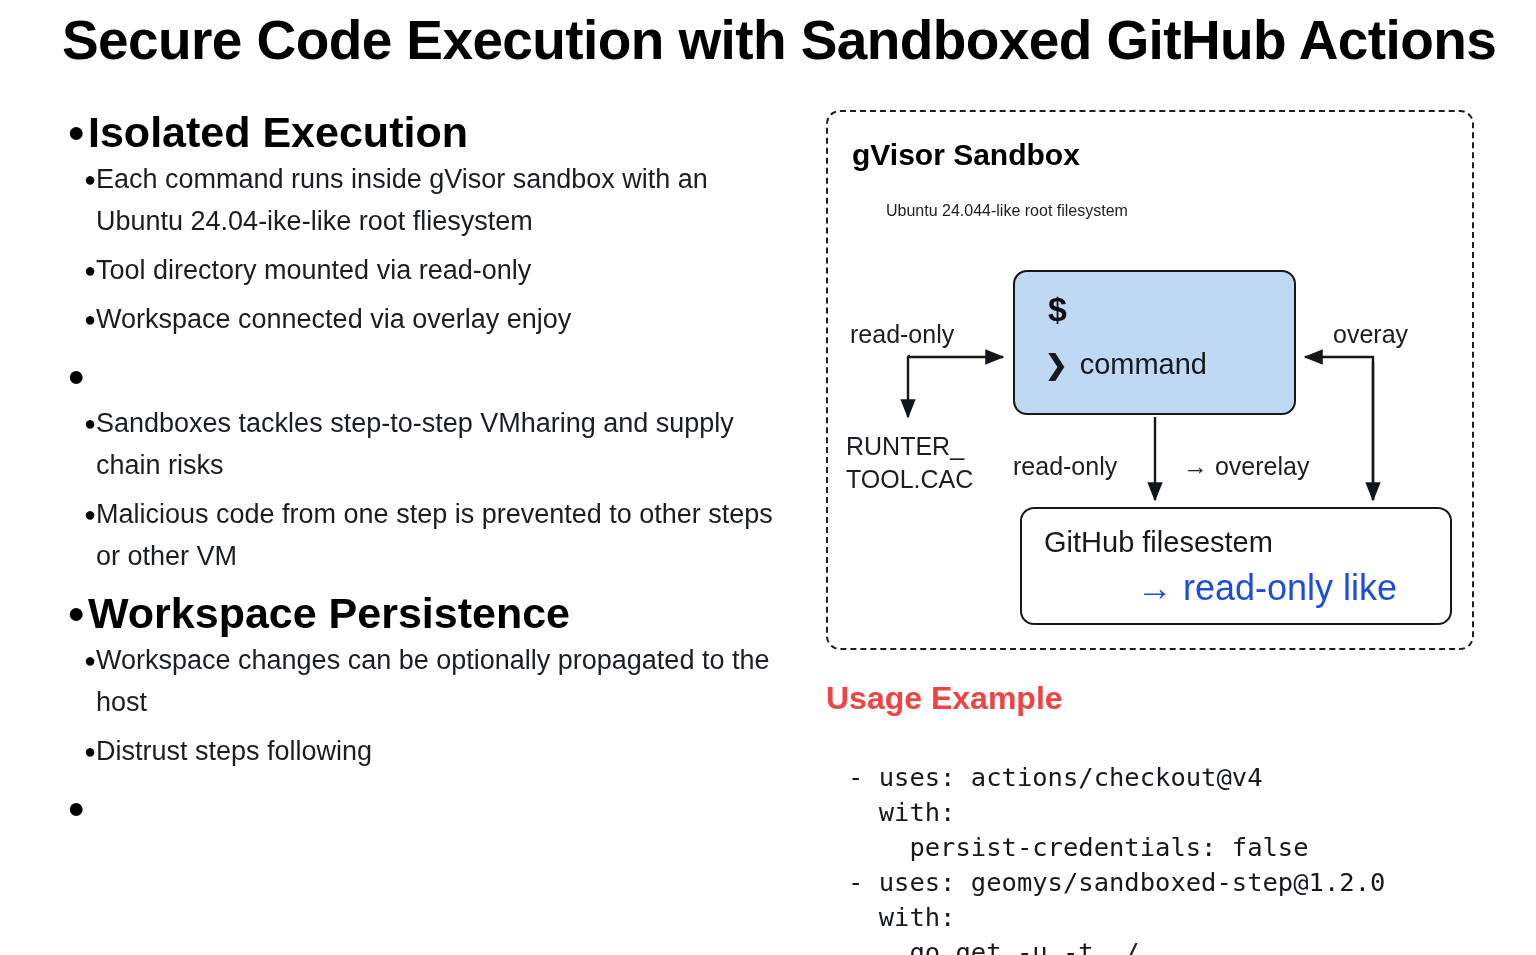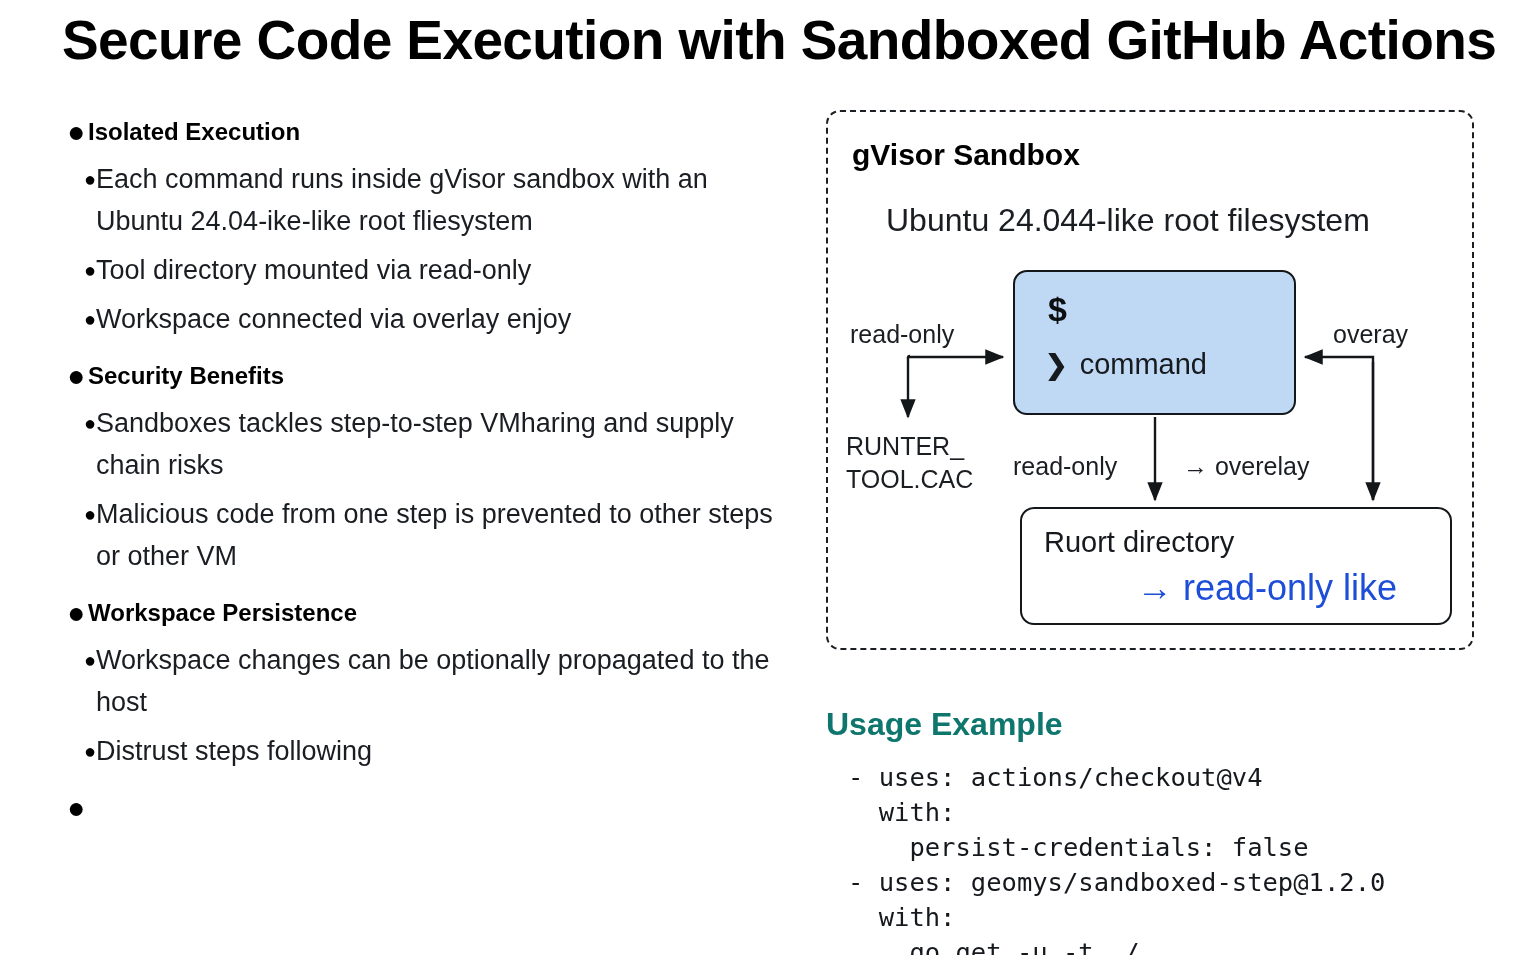--- a/index.html
+++ b/index.html
@@ -47,21 +47,21 @@
     width: 26px;
     flex: 0 0 26px;
     font-size: 30px;
     line-height: 40px;
     color: #000;
     text-align: left;
     padding-left: 5px;
     box-sizing: border-box;
   }
   .sec-head-text {
-    font-size: 24px;
+    font-size: 43px;
     font-weight: bold;
     line-height: 40px;
     color: #000;
   }
 
   .sub-list { margin: 0; padding: 0; }
   .sub-item {
     display: flex;
     align-items: flex-start;
     margin-bottom: 7px;
@@ -104,21 +104,21 @@
     left: 24px;
     top: 26px;
     font-size: 30px;
     font-weight: bold;
     color: #000;
   }
   .sandbox-sub {
     position: absolute;
     left: 58px;
     top: 90px;
-    font-size: 32px;
+    font-size: 16px;
     color: #1a1d21;
     white-space: nowrap;
   }
 
   .cmd-box {
     position: absolute;
     left: 185px;
     top: 158px;
     width: 283px;
     height: 145px;
@@ -195,24 +195,24 @@
     top: 0;
     width: 648px;
     height: 540px;
     pointer-events: none;
   }
 
   
   .usage-head {
     position: absolute;
     left: 0px;
-    top: 596px;
+    top: 570px;
     font-size: 32px;
     font-weight: bold;
-    color: #0f766e;
+    color: #ef4444;
   }
   .code-block {
     position: absolute;
     left: 22px;
     top: 624px;
     font-family: "DejaVu Sans Mono", monospace;
     font-size: 25.5px;
     line-height: 35px;
     color: #15181c;
     white-space: pre;
@@ -242,21 +242,20 @@
       <div class="sub-item">
         <span class="bullet-l2">●</span>
         <span class="sub-text">Workspace connected via overlay enjoy</span>
       </div>
     </div>
   </div>
 
   <div class="sec">
     <div class="sec-head">
       <span class="bullet-l1">●</span>
-      <span class="sec-head-text">Security Benefits</span>
     </div>
     <div class="sub-list">
       <div class="sub-item">
         <span class="bullet-l2">●</span>
         <span class="sub-text">Sandboxes tackles step-to-step VMharing and supply chain risks</span>
       </div>
       <div class="sub-item">
         <span class="bullet-l2">●</span>
         <span class="sub-text">Malicious code from one step is prevented to other steps or other VM</span>
       </div>
@@ -313,21 +312,21 @@
     </svg>
 
     <div class="cmd-box">
       <div class="cmd-dollar">$</div>
       <div class="cmd-line">
         <span class="cmd-caret">❯</span><span>command</span>
       </div>
     </div>
 
     <div class="fs-box">
-      <div class="fs-l1">Ruort directory</div>
+      <div class="fs-l1">GitHub filesestem</div>
       <div class="fs-l2">→ read-only like</div>
     </div>
 
     <div class="diag-label lbl-read-left">read-only</div>
     <div class="diag-label lbl-overay">overay</div>
     <div class="diag-label lbl-runter" style="white-space:pre;">RUNTER_
 TOOL.CAC</div>
     <div class="diag-label lbl-read-mid">read-only</div>
     <div class="diag-label lbl-overelay">→ overelay</div>
 

